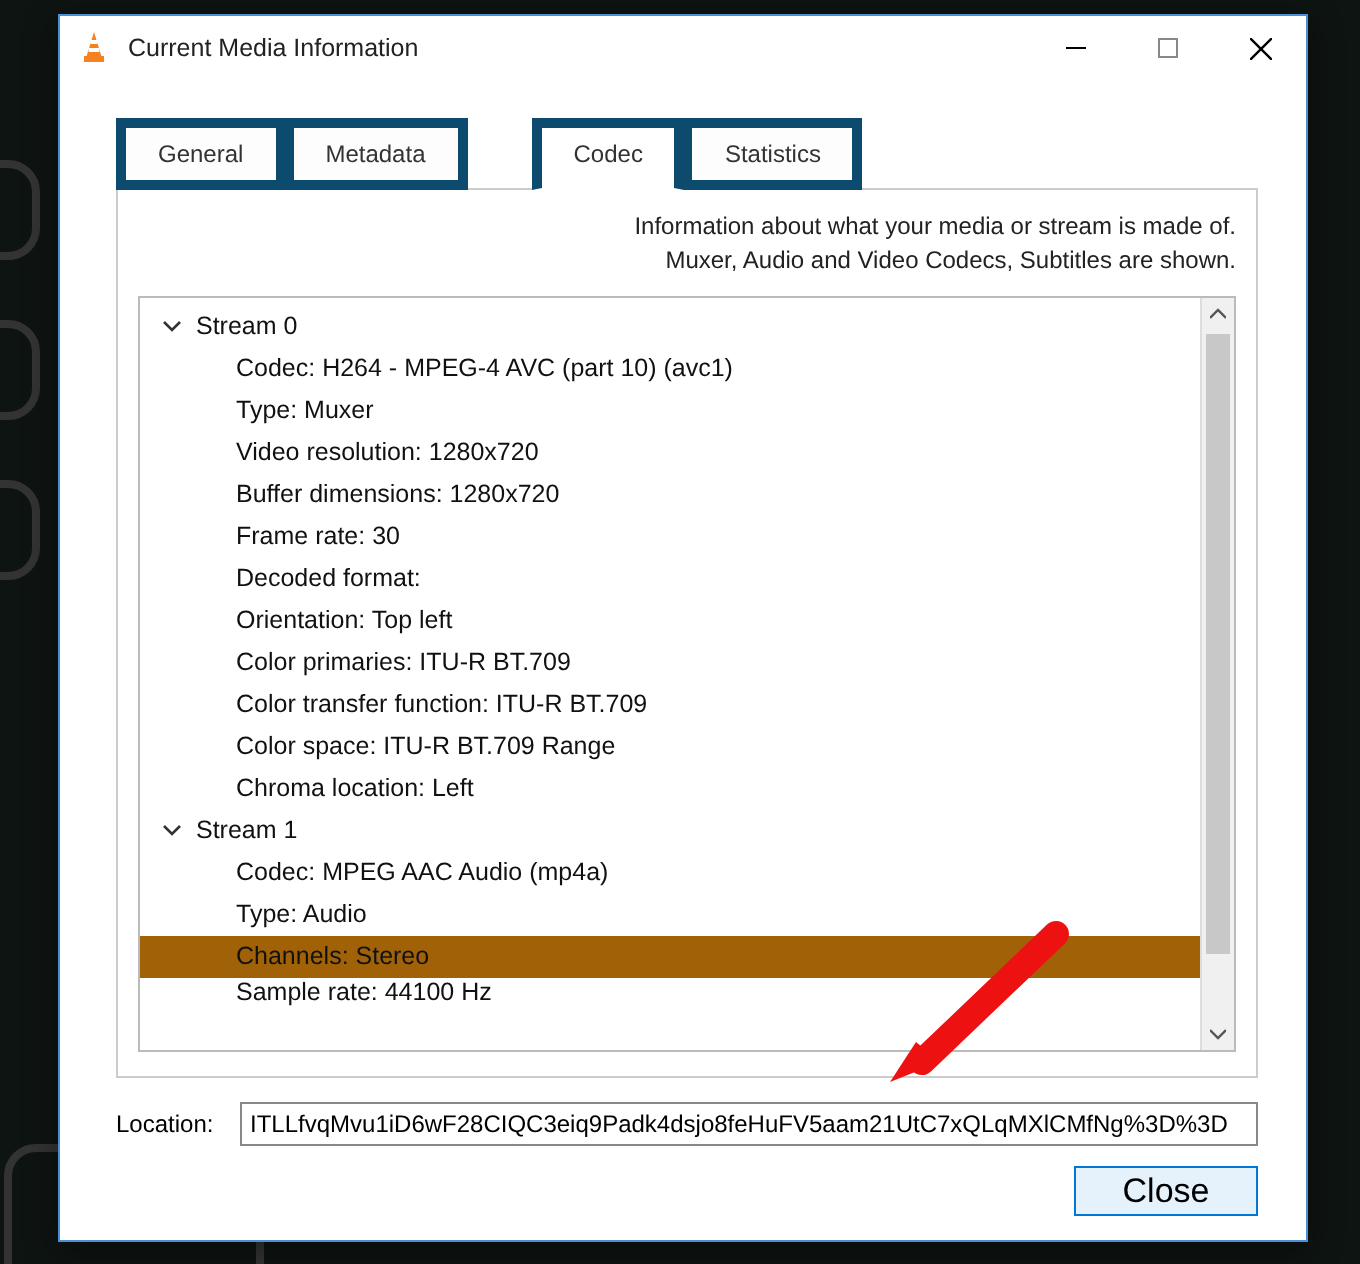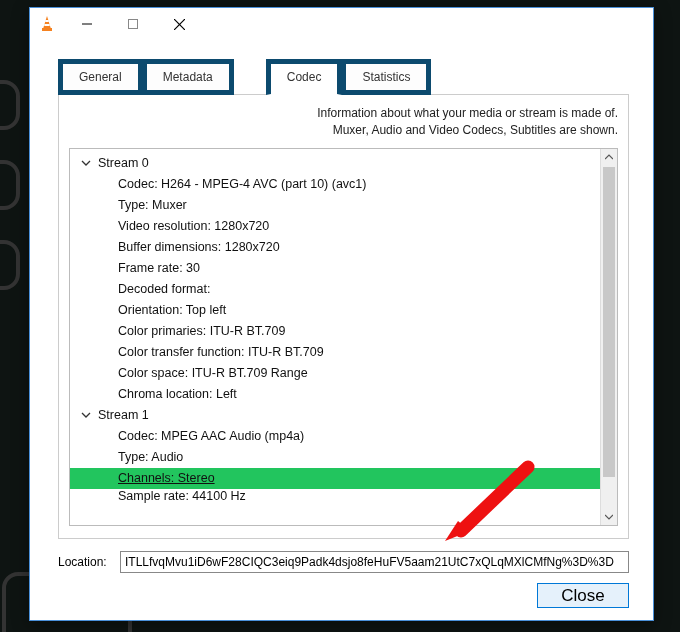--- a/index.html
+++ b/index.html
@@ -34,21 +34,21 @@
   .tree-wrap {
     flex:1; border:1px solid #bbb; display:flex; flex-direction:column; min-height:0; position:relative;
   }
   .tree-scroll { flex:1; overflow:hidden; position:relative; }
   .tree { padding:4px 0 0 0; font-size:12.5px; color:#111; overflow:hidden; }
   .row { display:flex; align-items:center; height:21px; }
   .lvl0 { padding-left:10px; }
   .lvl1 { padding-left:48px; }
   .chev { width:12px; height:12px; margin-right:6px; display:inline-flex; align-items:center; justify-content:center; }
   .chev svg { width:10px; height:10px; }
-  .row.highlight { background:#22c55e;text-decoration:underline; }
+  .row.highlight { background:#a16207; }
   .scrollbar { width:17px; background:#f0f0f0; border-left:1px solid #ddd; display:flex; flex-direction:column; }
   .sbtn { height:17px; display:flex; align-items:center; justify-content:center; }
   .sthumb { background:#c8c8c8; margin:1px 2px; border-radius:0; }
   .tree-body { flex:1; display:flex; min-height:0; }
   .loc-row { display:flex; align-items:center; margin-top:12px; }
   .loc-label { width:62px; font-size:12px; }
   .loc-input {
     flex:1; height:22px; border:1px solid #888; padding:0 4px; font-size:12px;
     font-family: "Segoe UI", sans-serif; background:#fff;
   }
@@ -70,20 +70,21 @@
 <div class="window">
   <div class="titlebar">
     <span class="hat">
       <svg viewBox="0 0 18 18">
           <polygon points="9,1 13,14 5,14" fill="#f58220"></polygon>
           <rect x="4" y="13" width="10" height="3" fill="#f58220"></rect>
           <rect x="7.2" y="5" width="3.6" height="2" fill="#fff"></rect>
           <rect x="6.3" y="9" width="5.4" height="2" fill="#fff"></rect>
         </svg>
     </span>
+    <span class="title-text">Current Media Information</span>
     <div class="winbtns">
       <div class="winbtn">
           <svg width="10" height="10">
             <line x1="0" y1="5" x2="10" y2="5" stroke="#000" stroke-width="1"></line>
           </svg>
         </div>
       <div class="winbtn">
           <svg width="10" height="10">
             <rect x="0.5" y="0.5" width="9" height="9" fill="none" stroke="#888" stroke-width="1"></rect>
           </svg>

